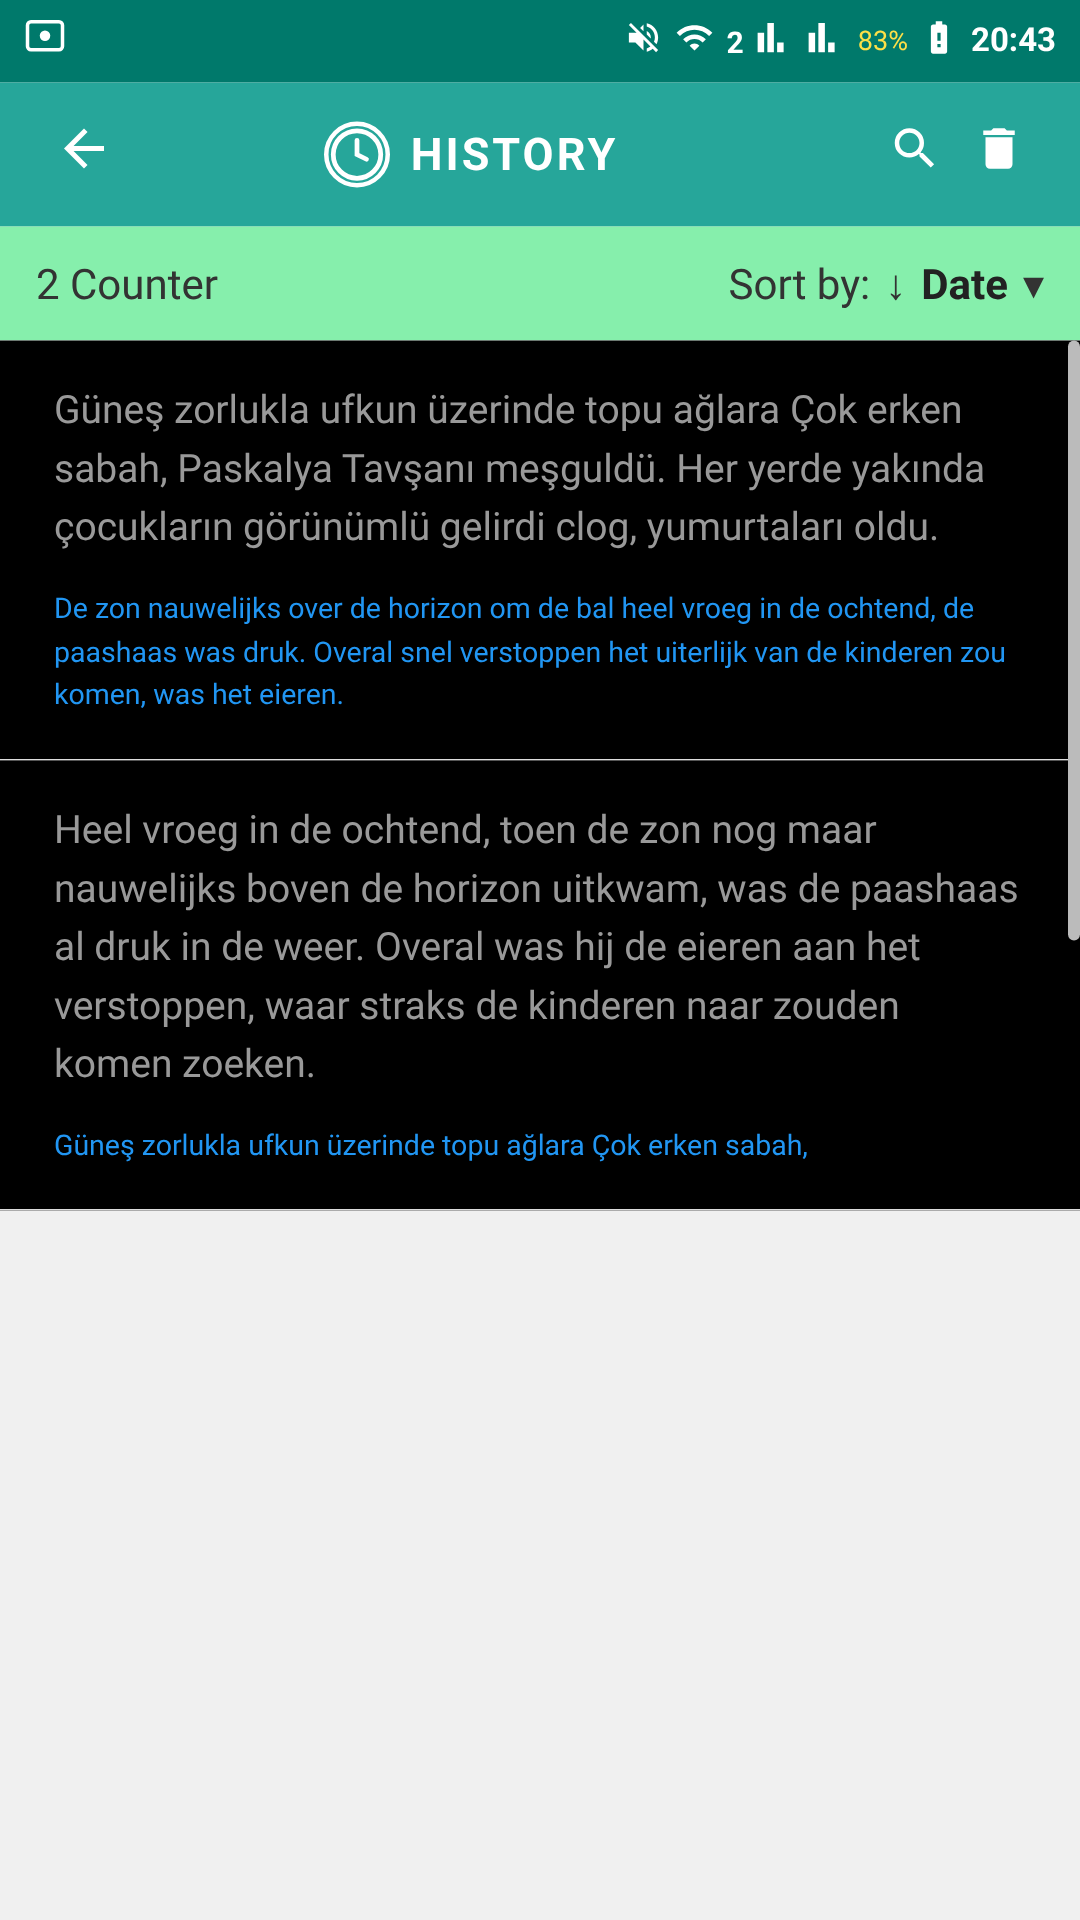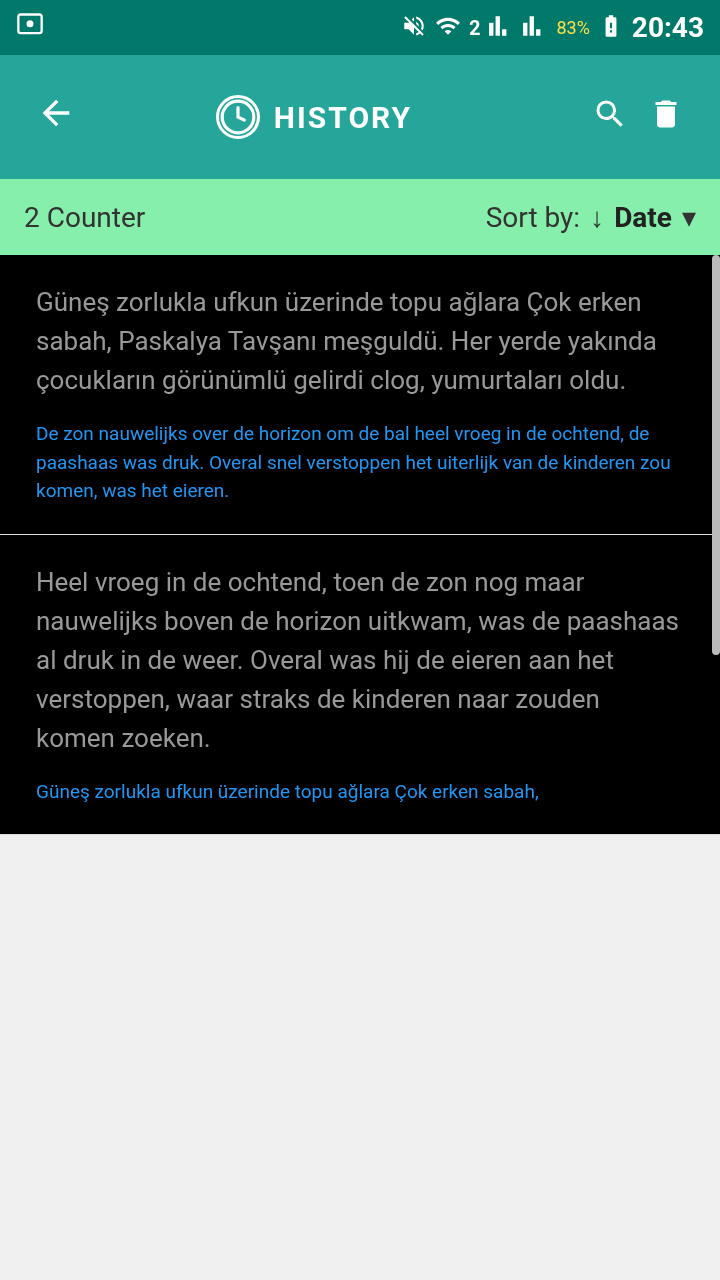--- a/index.html
+++ b/index.html
@@ -30,32 +30,32 @@
     }
     .status-icons {
       display: flex;
       align-items: center;
       gap: 8px;
       color: white;
       font-size: 18px;
     }
     .status-time {
       color: white;
-      font-size: 28px;
+      font-size: 22px;
       font-weight: bold;
     }
     .battery-pct {
       color: #fde047;
       font-size: 18px;
     }
 
     
     .app-bar {
       width: 720px;
-      height: 124px;
+      height: 96px;
       background: #26A69A;
       display: flex;
       align-items: center;
       padding: 0 36px;
       gap: 16px;
     }
     .app-bar-back {
       color: white;
       font-size: 36px;
       cursor: pointer;

